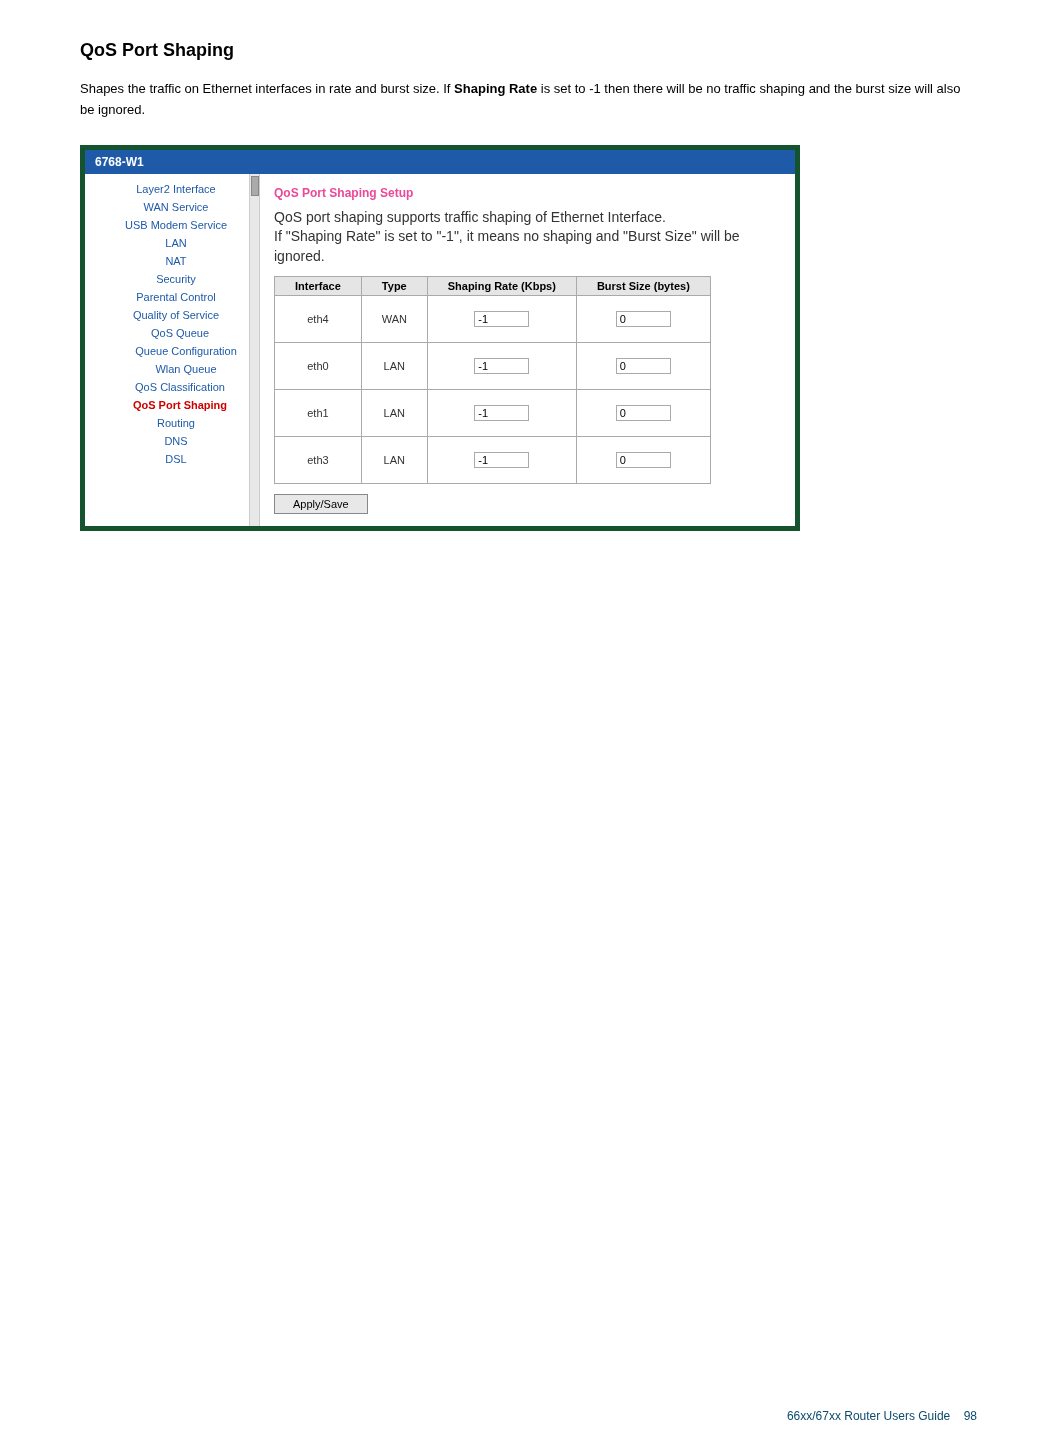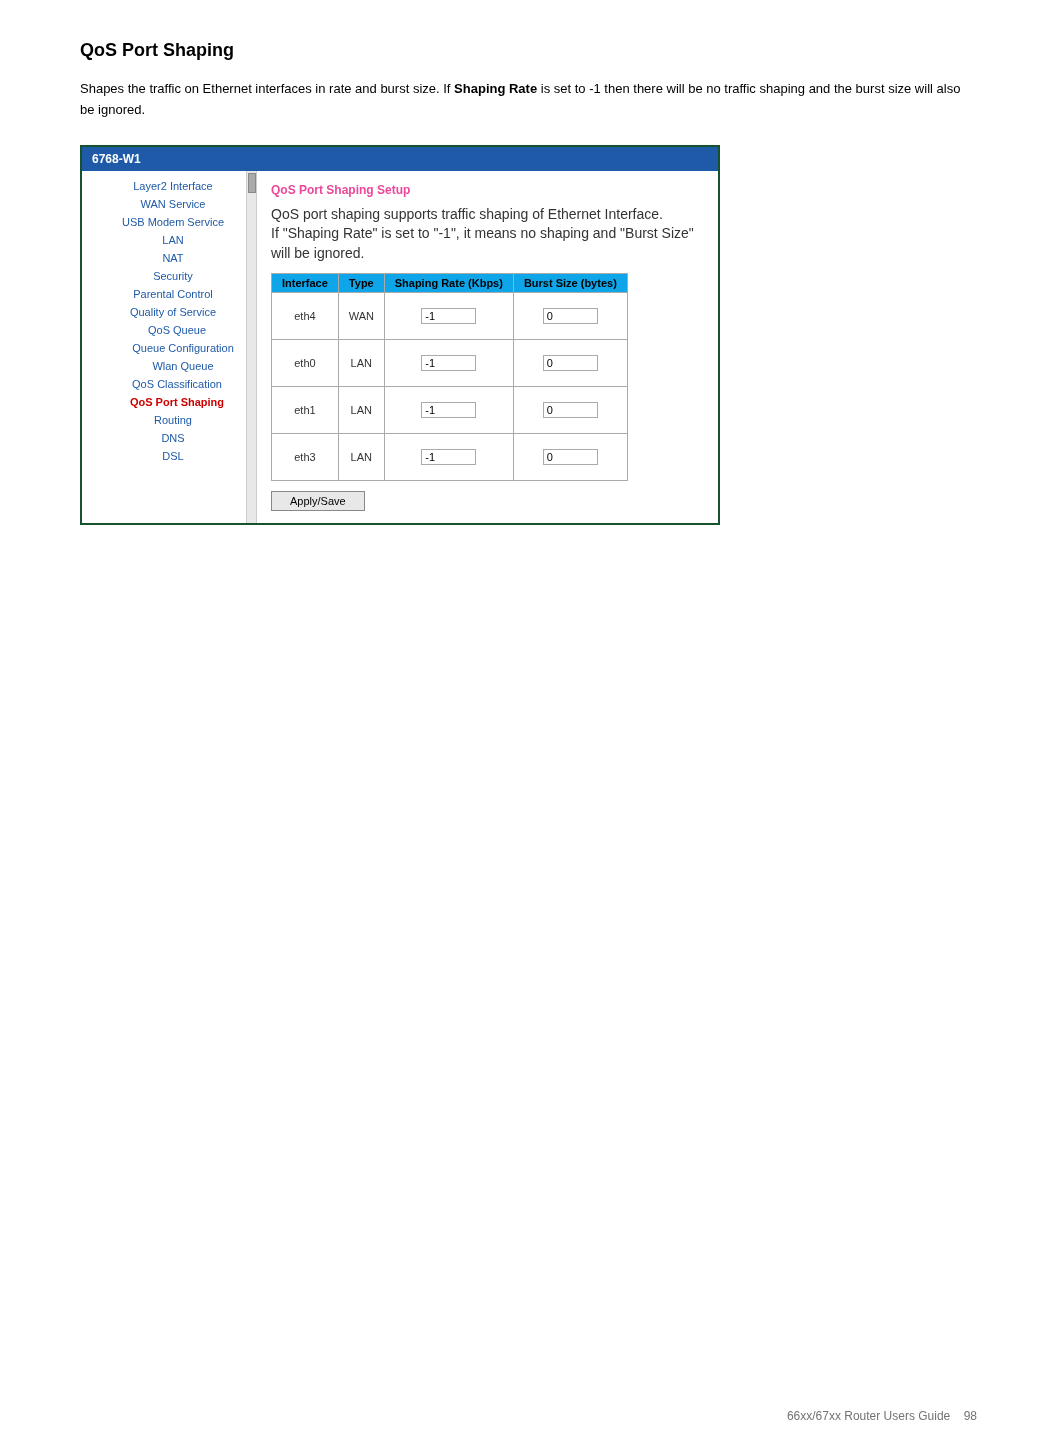--- a/index.html
+++ b/index.html
@@ -30,22 +30,22 @@
       margin-bottom: 24px;
       color: #000;
     }
 
     .description strong {
       font-weight: bold;
     }
 
     
     .router-box {
-      border: 2px solid #14532d;
-      width: 640px;
+      border: 5px solid #14532d;
+      width: 720px;
       font-size: 11px;
     }
 
     .router-header {
       background: #1e5aa8;
       color: #fff;
       padding: 5px 10px;
       font-size: 12px;
       font-weight: bold;
     }
@@ -131,23 +131,23 @@
     }
 
     
     .port-table {
       border-collapse: collapse;
       font-size: 11px;
       margin-bottom: 10px;
     }
 
     .port-table th {
-      background: #0ea5e9;
+      background: #e5e5e5;
       border: 1px solid #aaa;
-      padding: 3px 10px;
+      padding: 3px 20px;
       text-align: center;
       font-weight: bold;
       color: #000;
     }
 
     .port-table td {
       border: 1px solid #aaa;
       padding: 15px 6px;
       text-align: center;
       color: #333;
@@ -167,21 +167,21 @@
       font-size: 11px;
       cursor: pointer;
     }
 
     
     .page-footer {
       position: absolute;
       bottom: 30px;
       right: 80px;
       font-size: 12px;
-      color: #737373;
+      color: #0c4a6e;
     }
   </style>
 </head>
 <body>
 
 <div class="page-content">
 
   <div class="page-title">QoS Port Shaping</div>
 
   <p class="description">

